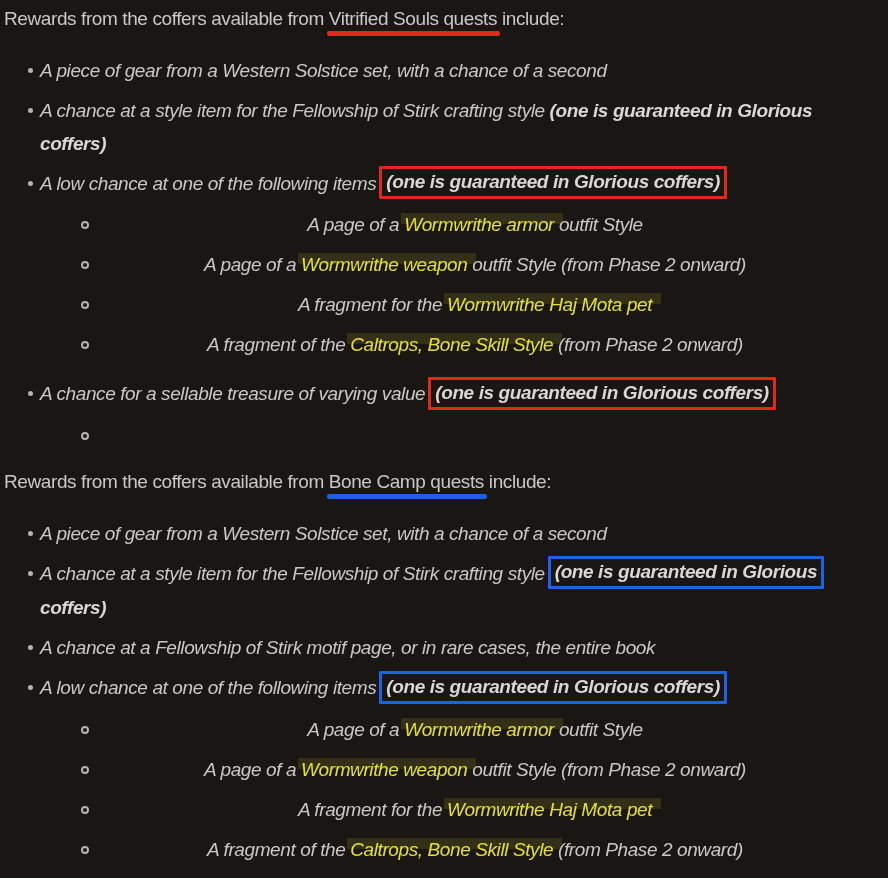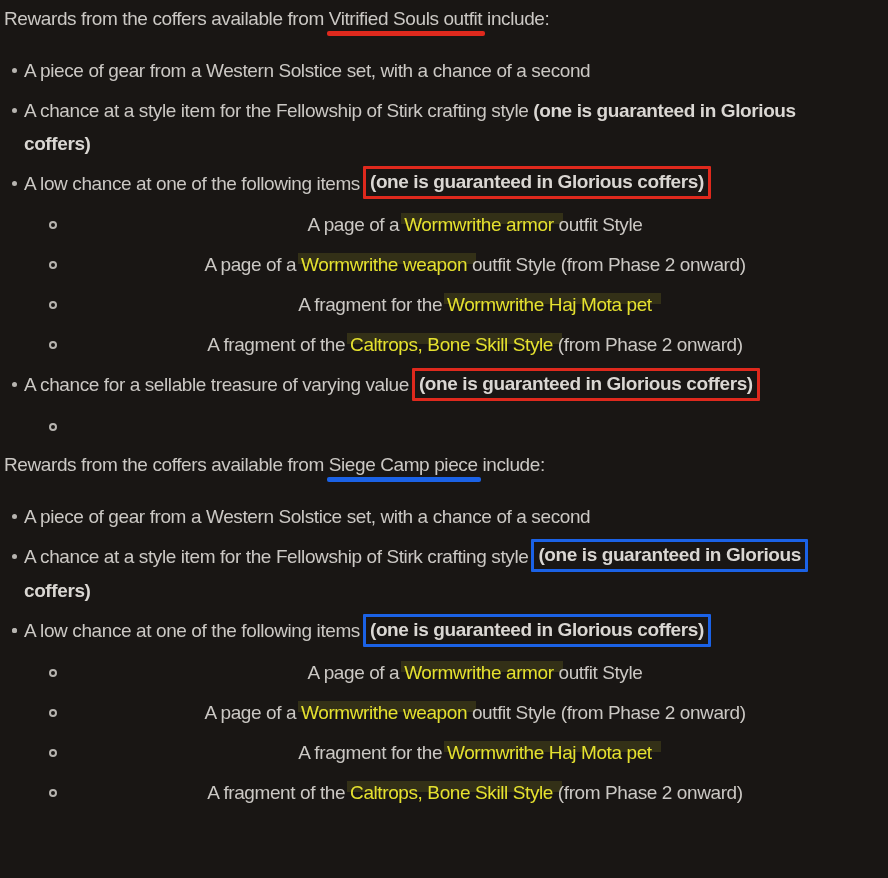--- a/index.html
+++ b/index.html
@@ -36,21 +36,21 @@
     content: "";
     position: absolute;
     left: -2px; right: -3px;
     bottom: -7px;
     height: 5px;
     border-radius: 2px;
   }
   .annot.red::after { background: var(--annotation_red); }
   .annot.blue::after { background: var(--annotation_blue); }
 
-  ul { list-style: none; margin: 0; padding: 0; }
+  ul { list-style: none; margin: 16px; padding: 0; font-style: italic; }
   li {
     position: relative;
     padding-left: 20px;
     margin-bottom: 7px;
     line-height: 33px;
     white-space: nowrap;
   }
   li .dot {
     position: absolute;
     left: 8px; top: 14px;
@@ -95,21 +95,21 @@
     position: absolute;
     left: -3px; right: -9px;
     top: -1px; bottom: 11px;
     background: var(--link_highlight);
     z-index: -1;
   }
 </style>
 </head>
 <body>
 
-<p class="heading"><span>Rewards from the coffers available from </span><span class="annot red">Vitrified Souls outfit</span><span> include:</span></p>
+<p class="heading"><span>Rewards from the coffers available from </span><span class="annot red">Vitrified Souls quests</span><span> include:</span></p>
 
 <ul>
   <li><span class="dot"></span><span>A piece of gear from a Western Solstice set, with a chance of a second</span></li>
 
   <li><span class="dot"></span><span>A chance at a style item for the Fellowship of Stirk crafting style </span><span class="bold">(one is guaranteed in Glorious</span><br><span class="bold">coffers)</span></li>
 
   <li><span class="dot"></span><span>A low chance at one of the following items</span><span class="ann-box red">(one is guaranteed in Glorious coffers)</span>
     <ul class="sub">
       <li><span class="ring"></span><span>A page of a </span><span class="ylink">Wormwrithe armor</span><span> outfit Style</span></li>
       <li><span class="ring"></span><span>A page of a </span><span class="ylink">Wormwrithe weapon</span><span> outfit Style (from Phase 2 onward)</span></li>
@@ -118,28 +118,28 @@
     </ul>
   </li>
 
   <li><span class="dot"></span><span>A chance for a sellable treasure of varying value</span><span class="ann-box red">(one is guaranteed in Glorious coffers)</span>
     <ul class="sub">
       <li><span class="ring"></span><br></li>
     </ul>
   </li>
 </ul>
 
-<p class="heading second"><span>Rewards from the coffers available from </span><span class="annot blue">Siege Camp piece</span><span> include:</span></p>
+<p class="heading second"><span>Rewards from the coffers available from </span><span class="annot blue">Bone Camp quests</span><span> include:</span></p>
 
 <ul>
   <li><span class="dot"></span><span>A piece of gear from a Western Solstice set, with a chance of a second</span></li>
 
   <li><span class="dot"></span><span>A chance at a style item for the Fellowship of Stirk crafting style</span><span class="ann-box blue">(one is guaranteed in Glorious</span><br><span class="bold">coffers)</span></li>
 
-  <li><span class="dot"></span></li>
+  <li><span class="dot"></span><span>A chance at a Fellowship of Stirk motif page, or in rare cases, the entire book</span></li>
 
   <li><span class="dot"></span><span>A low chance at one of the following items</span><span class="ann-box blue">(one is guaranteed in Glorious coffers)</span>
     <ul class="sub">
       <li><span class="ring"></span><span>A page of a </span><span class="ylink">Wormwrithe armor</span><span> outfit Style</span></li>
       <li><span class="ring"></span><span>A page of a </span><span class="ylink">Wormwrithe weapon</span><span> outfit Style (from Phase 2 onward)</span></li>
       <li><span class="ring"></span><span>A fragment for the </span><span class="ylink">Wormwrithe Haj Mota pet</span></li>
       <li><span class="ring"></span><span>A fragment of the </span><span class="ylink">Caltrops, Bone Skill Style</span><span> (from Phase 2 onward)</span></li>
     </ul>
   </li>
 </ul>

